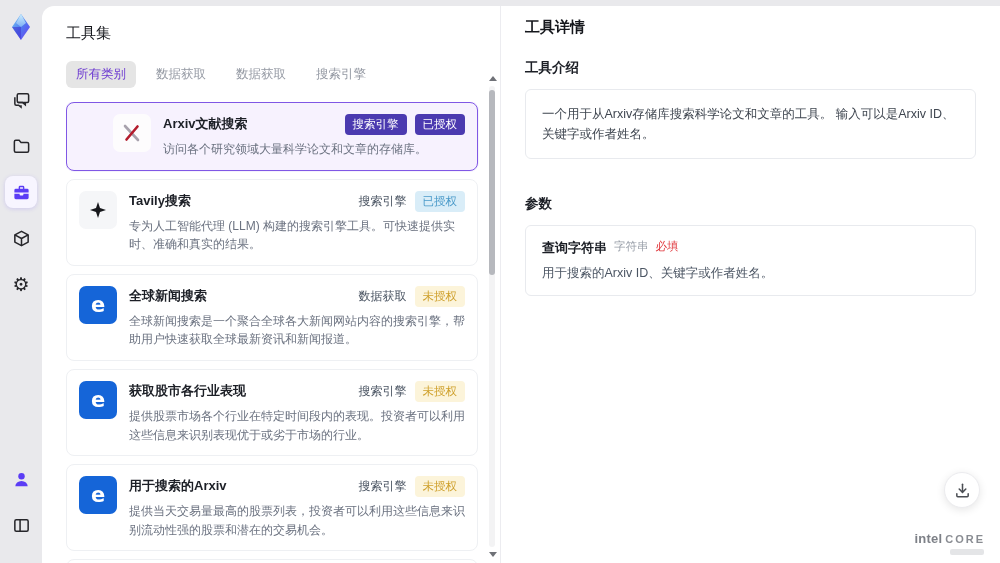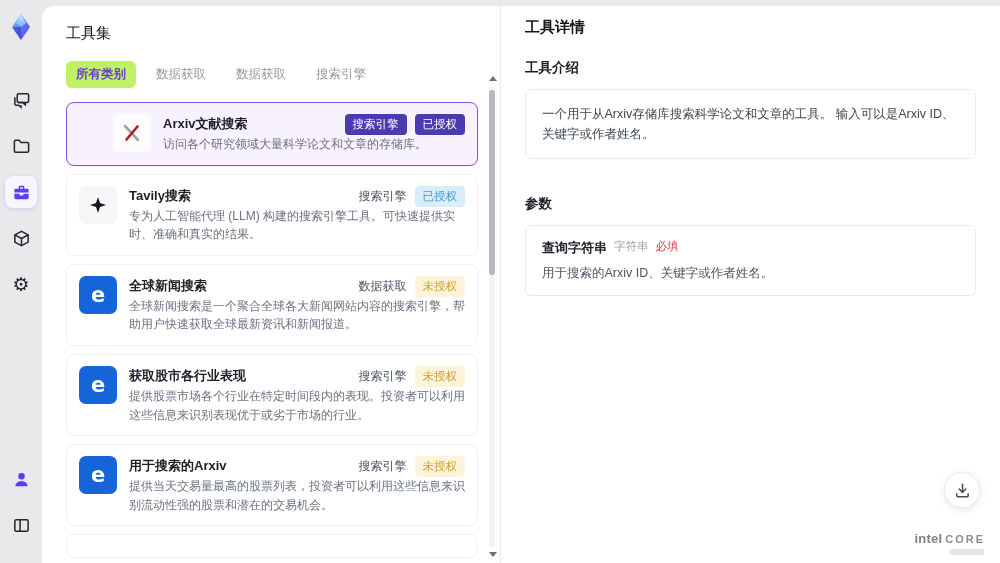--- a/index.html
+++ b/index.html
@@ -18,38 +18,38 @@
   .bottom-btns { margin-bottom:8px; display:flex; flex-direction:column; align-items:center; }
 
   
   .main { flex:1; margin-top:6px; background:#ffffff; border-radius:12px 0 0 0; display:flex; overflow:hidden; }
 
   
   .left-col { width:458px; flex-shrink:0; padding:18px 8px 0 24px; position:relative; }
   .panel-title { font-size:15px; font-weight:normal; color:#15171c; margin-bottom:18px; }
   .tabs { display:flex; align-items:center; gap:10px; margin-bottom:14px; }
   .tab { font-size:12.5px; color:#9499a3; padding:5px 10px; border-radius:6px; cursor:pointer; white-space:nowrap; }
-  .tab.active { color:#6d3bd1; background:#bef264; font-weight:bold; }
+  .tab.active { color:#6d3bd1; background:#e5e5e5; font-weight:normal; }
 
   .tool-list { height:473px; overflow:hidden; padding-right:14px; display:flex; flex-direction:column; gap:8px; }
   .tool-card { background:#ffffff; border:1px solid #eef0f3; border-radius:8px; padding:11px 12px; display:flex; gap:12px; cursor:pointer; }
   .tool-card.selected { background:#f7f2fe; border:1.5px solid #8057e5; box-shadow:0 0 0 1px rgba(128,87,229,.08);padding-left:46px; }
   .tool-icon { width:38px; height:38px; border-radius:7px; flex-shrink:0; display:flex; align-items:center; justify-content:center; background:#f5f6f8; }
   .tool-icon.arxiv { background:#fdfcfd; }
   .tool-icon.blue-e { background:#1565d8; color:#fff; font-weight:bold; font-size:21px; font-family:"DejaVu Sans",sans-serif; }
   .tool-body { flex:1; min-width:0; }
   .tool-head { display:flex; align-items:flex-start; justify-content:space-between; gap:8px; }
   .tool-name { font-size:13px; font-weight:bold; color:#1c1f26; padding-top:1px; }
   .tool-tags { display:flex; align-items:center; gap:8px; flex-shrink:0; }
   .cat-plain { font-size:12px; color:#4b5563; white-space:nowrap; }
   .badge { font-size:11.5px; padding:3px 8px; border-radius:4px; white-space:nowrap; }
   .badge.solid { background:#4b3ab0; color:#ffffff; }
   .badge.blue { background:#d9edf8; color:#4a9ac9; }
   .badge.yellow { background:#fcf4da; color:#cfa12d; }
-  .tool-desc { font-size:12px; color:#6b7280; line-height:1.55; }
+  .tool-desc { font-size:12px; color:#6b7280; line-height:1.55; margin-top:5px; }
 
   
   .list-scrollbar { position:absolute; right:3px; top:70px; bottom:6px; width:10px; }
   .sb-track { position:absolute; left:2px; top:10px; bottom:10px; width:6px; background:#f3f3f4; border-radius:3px; }
   .sb-thumb { position:absolute; left:2px; top:14px; width:6px; height:185px; background:#b6b8bd; border-radius:3px; }
   .sb-arrow { position:absolute; left:2px; width:0; height:0; border-left:4px solid transparent; border-right:4px solid transparent; }
   .sb-arrow.up { top:0; border-bottom:5px solid #6f7177; }
   .sb-arrow.down { bottom:0; border-top:5px solid #6f7177; }
 
   

